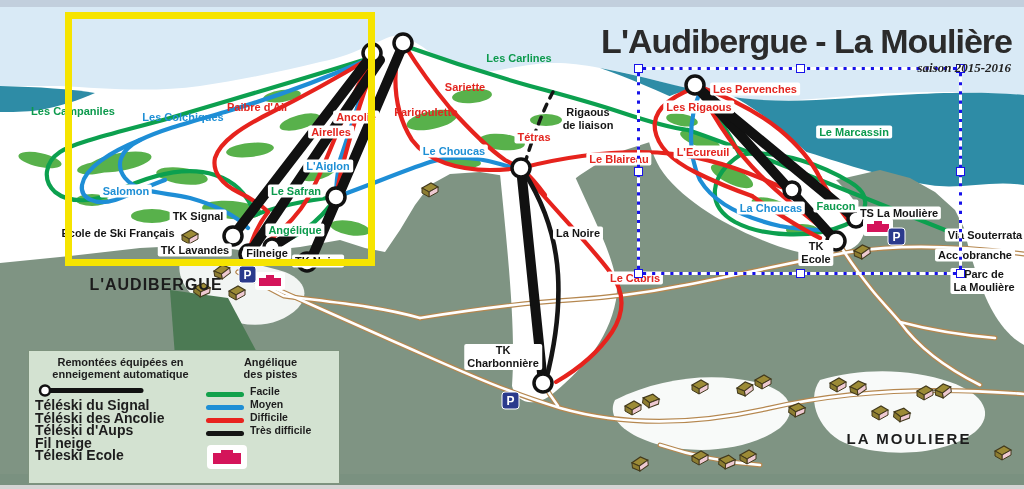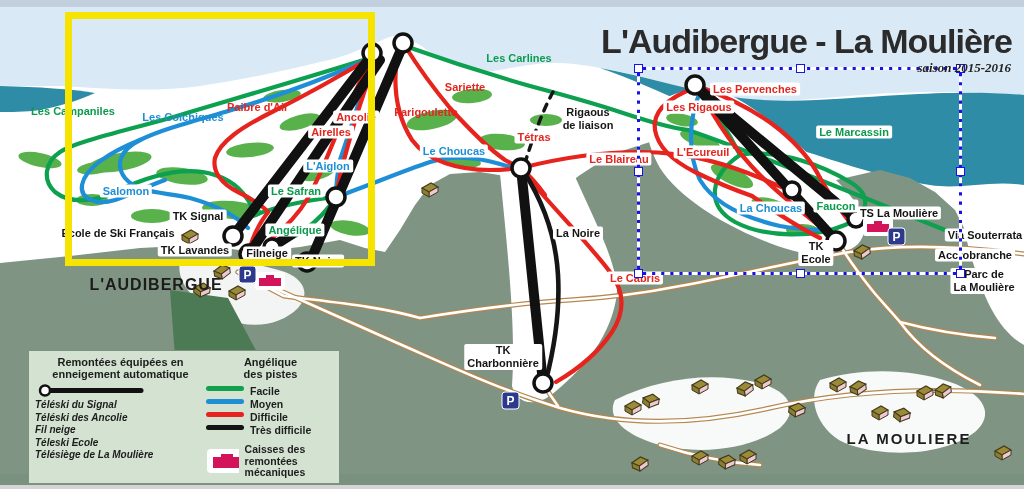--- a/index.html
+++ b/index.html
@@ -35,22 +35,22 @@
   .h-ml{left:-6px;top:calc(50% - 4px);} .h-mr{right:-6px;top:calc(50% - 4px);}
   .h-bl{left:-6px;bottom:-6px;} .h-bm{left:calc(50% - 4px);bottom:-6px;} .h-br{right:-6px;bottom:-6px;}
 
   
   .legend{position:absolute;z-index:25;left:28px;top:350px;width:312px;height:134px;
           box-sizing:border-box;background:#d3e2d1;border:1px solid #7e937e;display:flex;
           padding:5px 4px 4px 6px;color:#1d1d1d;}
   .lg-col1{width:57%;display:flex;flex-direction:column;}
   .lg-col2{width:43%;display:flex;flex-direction:column;}
   .lg-h{font-weight:bold;font-size:11px;line-height:12px;text-align:center;}
-  .lg-list{font-weight:bold;font-size:10px;line-height:12.6px;margin-top:2px;font-style:italic;}
-  .lg-row{display:flex;align-items:flex-start;gap:6px;margin-top:2px;}
+  .lg-list{font-weight:bold;font-size:14px;line-height:12.6px;margin-top:2px;}
+  .lg-row{display:flex;align-items:flex-end;gap:6px;margin-top:2px;}
   .sw{width:38px;height:5px;border-radius:3px;flex:0 0 auto;}
   .sw1{background:#12a14b;} .sw2{background:#1e8fd5;} .sw3{background:#e8231f;} .sw4{background:#141414;}
   .lg-dif{font-weight:bold;font-size:10.5px;line-height:11px;}
   .lg-caisse{display:flex;align-items:center;gap:6px;margin-top:8px;}
   .lg-caisse-txt{font-weight:bold;font-size:10.5px;line-height:11.5px;}
   .lg-lifticon{margin:4px 0 0 2px;}
 </style>
 </head>
 <body>
 
@@ -324,23 +324,23 @@
     <div class="lg-col1">
       <div class="lg-h">Remontées équipées en</div>
       <div class="lg-h">enneigement automatique</div>
       <svg class="lg-lifticon" width="110" height="13">
         <line x1="8" y1="6.5" x2="104" y2="6.5" stroke="#111" stroke-width="5" stroke-linecap="round"></line>
         <circle cx="8" cy="6.5" r="5" fill="#fff" stroke="#111" stroke-width="2.5"></circle>
       </svg>
       <div class="lg-list">
         <div>Téléski du Signal</div>
         <div>Téléski des Ancolie</div>
+        <div>Téléski d'Aups</div>
         <div>Fil neige</div>
         <div>Téleski Ecole</div>
-        <div>Télésiège de La Moulière</div>
       </div>
     </div>
     <div class="lg-col2">
       <div class="lg-h">Angélique</div>
       <div class="lg-h">des pistes</div>
       <div style="height:4px"></div>
       <div class="lg-row">
         <span class="sw sw1"></span>
         <span class="lg-dif">Facile</span>
       </div>
@@ -354,24 +354,20 @@
       </div>
       <div class="lg-row">
         <span class="sw sw4"></span>
         <span class="lg-dif">Très difficile</span>
       </div>
       <div class="lg-caisse">
         <svg width="42" height="26">
           <rect x="1" y="1" width="40" height="24" rx="4" fill="#fff"></rect>
           <path d="M7,9 h8 v-3 h12 v3 h8 v11 h-28 z" fill="#d4145a"></path>
         </svg>
-        <div class="lg-caisse-txt">
-          <div>Caisses des</div>
-          <div>remontées mécaniques</div>
-        </div>
       </div>
     </div>
   </div>
 
   <div class="ybox"></div>
   <div class="bbox">
     <div class="handle h-tl"></div>
     <div class="handle h-tm"></div>
     <div class="handle h-tr"></div>
     <div class="handle h-ml"></div>

